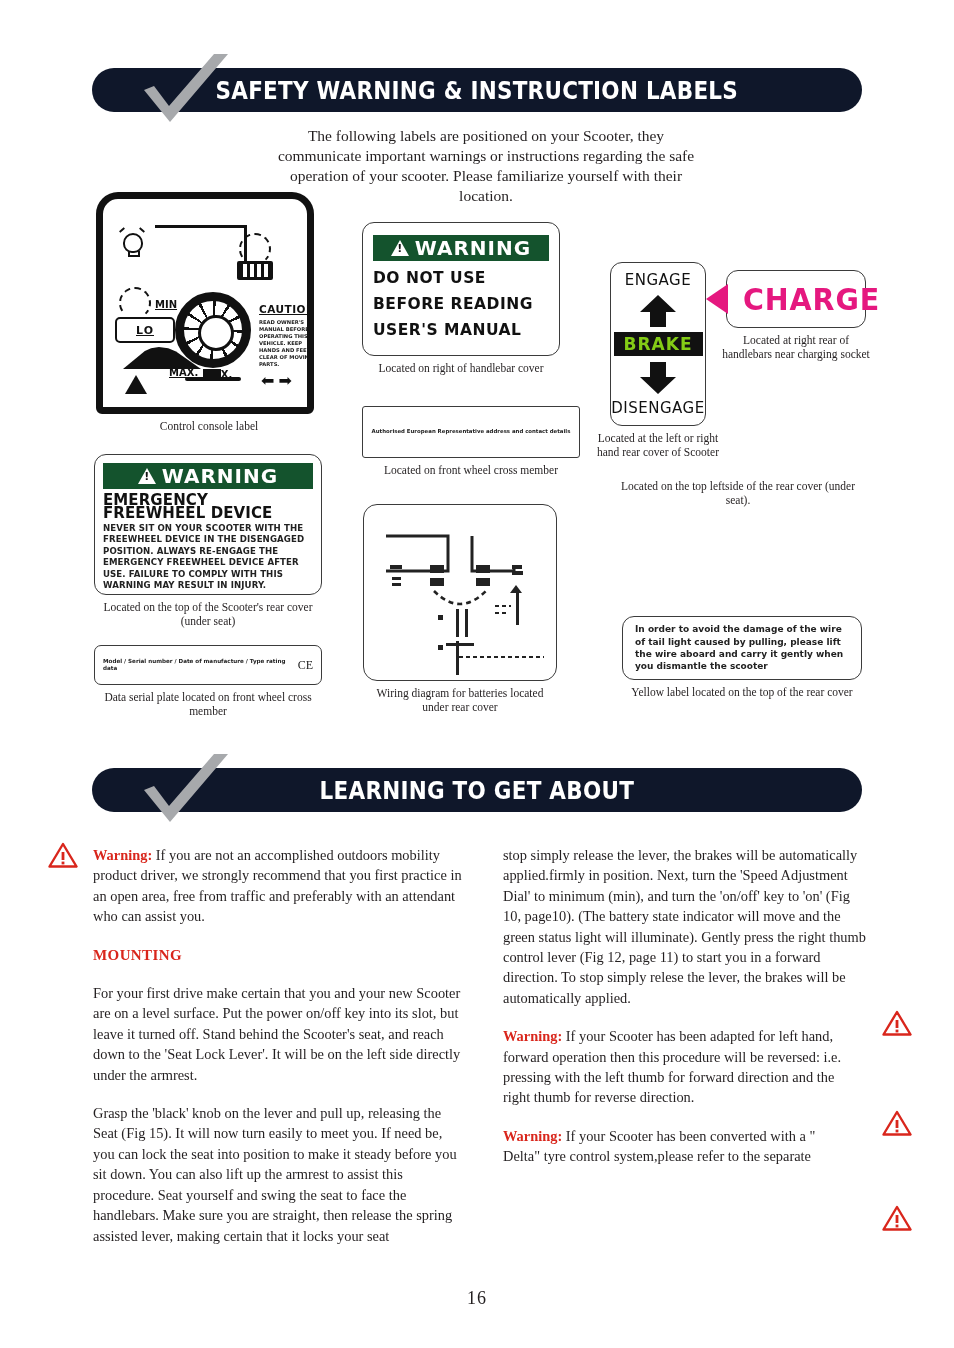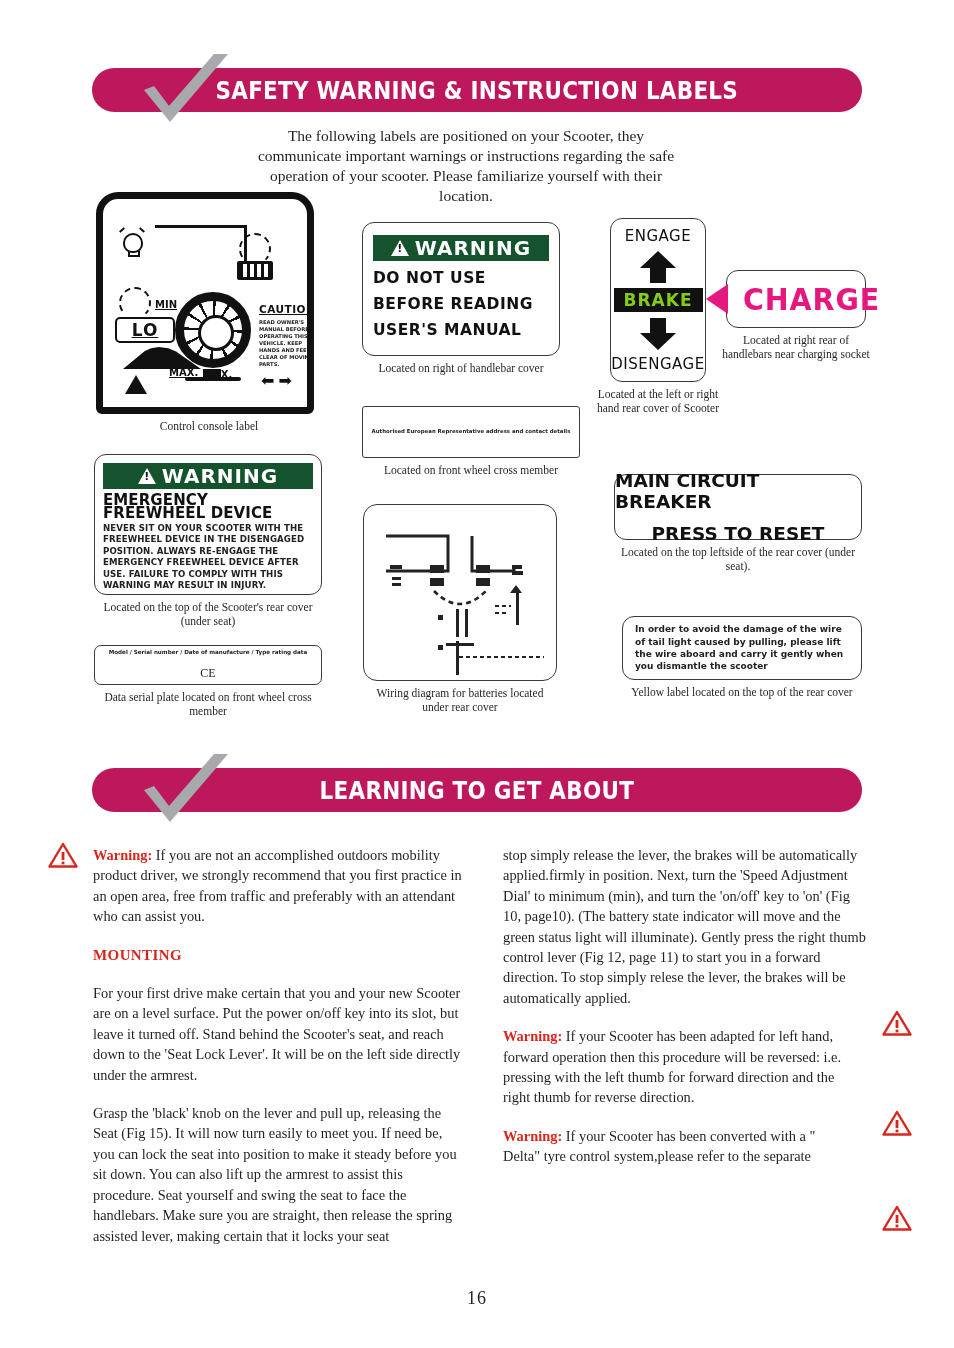--- a/index.html
+++ b/index.html
@@ -15,21 +15,21 @@
     color: #231f20;
     overflow: hidden;
   }
 
   
   .banner {
     position: absolute;
     height: 44px;
     left: 92px;
     width: 770px;
-    background: #be185d;
+    background: #0f172a;
     border-radius: 22px;
     display: flex;
     align-items: center;
     justify-content: center;
   }
   .banner-title {
     font-family: "DejaVu Sans", sans-serif;
     font-weight: bold;
     font-size: 25px;
     letter-spacing: 0.3px;
@@ -41,21 +41,21 @@
   .tick {
     position: absolute;
     width: 92px;
     height: 78px;
     pointer-events: none;
   }
 
   
   .intro {
     position: absolute;
-    left: 246px;
+    left: 266px;
     top: 126px;
     width: 440px;
     text-align: center;
     font-size: 15.5px;
     line-height: 20px;
     color: #231f20;
   }
 
   
   .fig {
@@ -115,21 +115,21 @@
     border: 3px solid #111;
   }
   .lo-badge {
     position: absolute;
     left: 12px; top: 118px;
     width: 56px; height: 22px;
     border: 2px solid #111;
     border-radius: 5px;
     font-family: "DejaVu Sans", sans-serif;
     font-weight: bold;
-    font-size: 17px;
+    font-size: 11px;
     color: #111;
     display: flex; align-items: center; justify-content: center;
     letter-spacing: 1px;
   }
   .blur-txt {
     font-family: "DejaVu Sans", sans-serif;
     color: #111;
     filter: blur(0.45px);
     text-decoration: underline;
   }
@@ -382,21 +382,21 @@
     <div class="warn-body" style="font-size:15.5px; line-height:26px; letter-spacing:0.5px; margin-top:4px;">
       <div>DO NOT USE</div>
       <div>BEFORE READING</div>
       <div>USER'S MANUAL</div>
     </div>
   </div>
   <div class="caption">Located on right of handlebar cover</div>
 </div>
 
 <div class="fig" style="left:610px; top:218px; width:96px;">
-  <div class="rlabel" style="width:96px; height:164px;">
+  <div class="rlabel" style="width:96px; height:164px;margin-top:44px;">
     <div class="ebd">
       <div class="ebd-word">ENGAGE</div>
       <svg width="40" height="34" viewBox="0 0 40 34">
         <path d="M20 1 L38 18 L28 18 L28 33 L12 33 L12 18 L2 18 Z" fill="#111"></path>
       </svg>
       <div class="ebd-brake">BRAKE</div>
       <svg width="40" height="34" viewBox="0 0 40 34">
         <path d="M20 33 L38 16 L28 16 L28 1 L12 1 L12 16 L2 16 Z" fill="#111"></path>
       </svg>
       <div class="ebd-word">DISENGAGE</div>
@@ -414,41 +414,37 @@
 </div>
 
 <div class="fig" style="left:362px; top:406px; width:218px;">
   <div class="rlabel" style="width:218px; height:52px; border-radius:3px; display:flex; align-items:center; justify-content:center; padding:4px 8px;">
     <div class="scan-lines" style="font-size:5.4px; line-height:7.6px; text-align:center; font-weight:bold;">Authorised European Representative address and contact details</div>
   </div>
   <div class="caption">Located on front wheel cross member</div>
 </div>
 
 <div class="fig" style="left:614px; top:474px; width:248px;">
-  <div class="rlabel mcb" style="width:248px; height:66px;">
-    <div>MAIN CIRCUIT BREAKER</div>
-    <div>PRESS TO RESET</div>
-  </div>
   <div class="caption">Located on the top leftside of the rear cover (under seat).</div>
 </div>
 
 <div class="fig" style="left:94px; top:454px; width:228px;">
   <div class="rlabel" style="width:228px; height:141px; padding:8px 8px 0 8px;">
     <div class="warn-bar" style="height:26px; font-size:20px;">
       <span class="warn-tri"></span>
       <span>WARNING</span>
     </div>
     <div class="warn-body" style="font-size:15px; line-height:13px; margin-top:5px; letter-spacing:0.1px;">EMERGENCY FREEWHEEL DEVICE</div>
     <div class="warn-body scan-lines" style="font-size:8.6px; line-height:11.4px; margin-top:3px; letter-spacing:0.1px; filter:blur(0.45px);">NEVER SIT ON YOUR SCOOTER WITH THE FREEWHEEL DEVICE IN THE DISENGAGED POSITION. ALWAYS RE-ENGAGE THE EMERGENCY FREEWHEEL DEVICE AFTER USE. FAILURE TO COMPLY WITH THIS WARNING MAY RESULT IN INJURY.</div>
   </div>
   <div class="caption">Located on the top of the Scooter's rear cover (under seat)</div>
 </div>
 
 <div class="fig" style="left:94px; top:645px; width:228px;">
-  <div class="rlabel" style="width:228px; height:40px; border-radius:7px; display:flex; align-items:center; padding:3px 8px;flex-direction:column;">
+  <div class="rlabel" style="width:228px; height:40px; border-radius:7px; display:flex; align-items:center; padding:3px 8px;">
     <div class="scan-lines" style="flex:1; font-size:5.6px; line-height:7.4px; font-weight:bold;">Model / Serial number / Date of manufacture / Type rating data</div>
     <div style="font-family:'Liberation Serif',serif; font-size:12px; color:#222;">CE</div>
   </div>
   <div class="caption">Data serial plate located on front wheel cross member</div>
 </div>
 
 <div class="fig" style="left:363px; top:504px; width:194px;">
   <div class="rlabel" style="width:194px; height:177px; border-radius:14px; overflow:hidden;">
     <svg class="wire-svg" width="192" height="175" viewBox="0 0 192 175">
       <g stroke="#222" fill="none" stroke-width="3">

